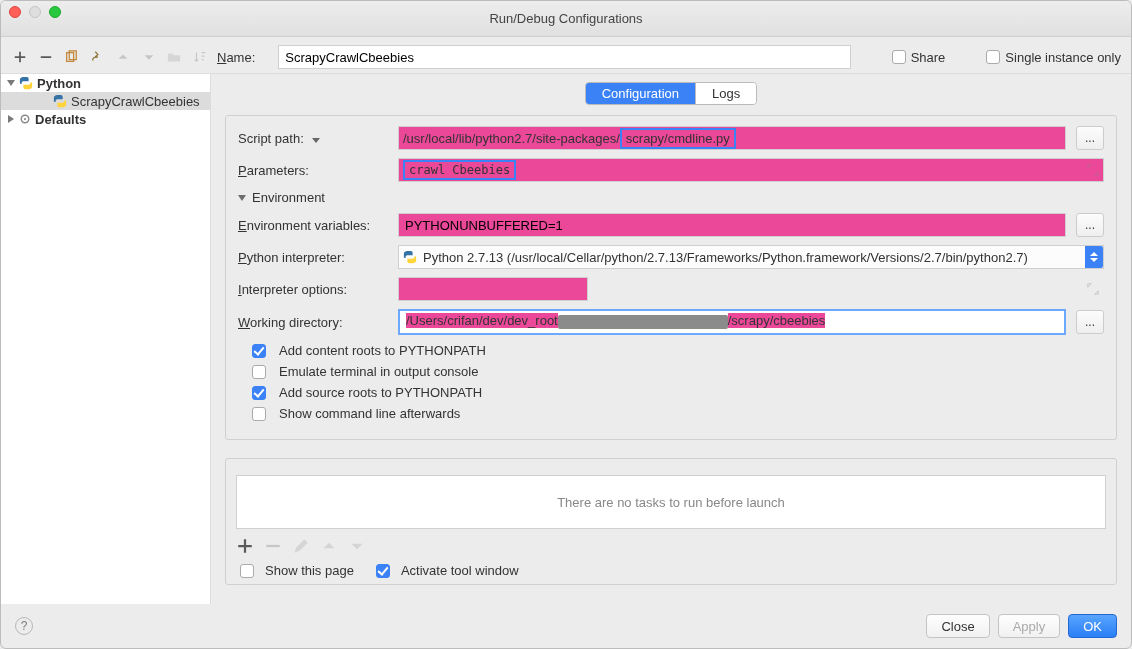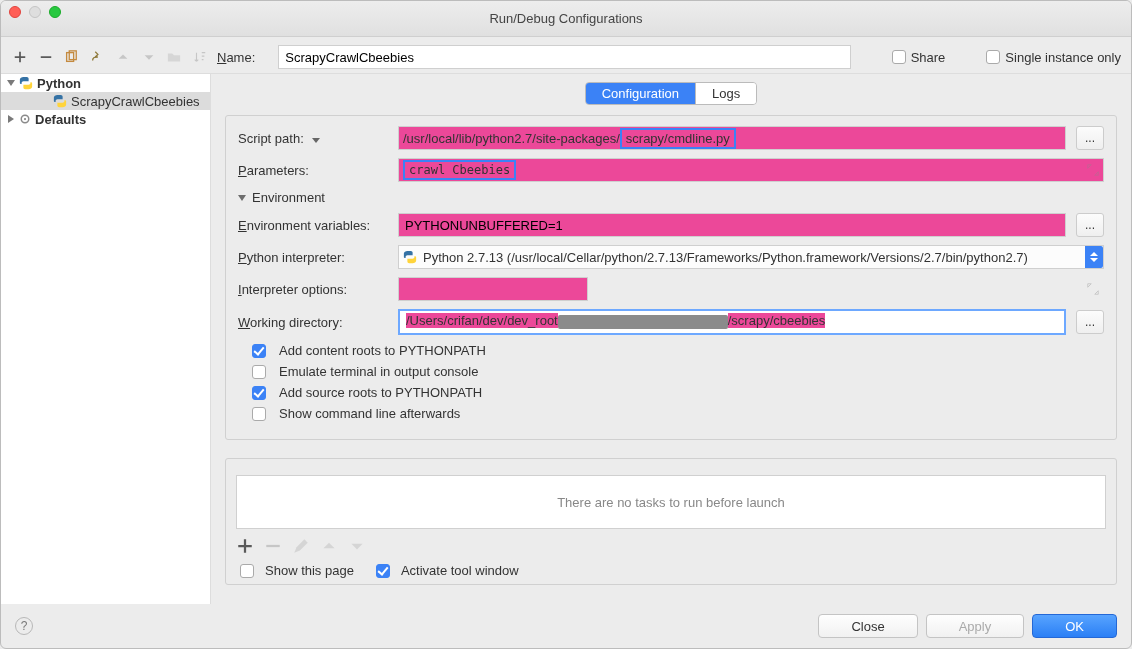--- a/index.html
+++ b/index.html
@@ -73,21 +73,21 @@
 
   .before-panel { border:1px solid #d0d0d0; border-radius:3px; background:#ececec; padding: 8px 10px 6px 10px; }
   .before-list { height: 54px; border:1px solid #d0d0d0; background:#fff; display:flex; align-items:center; justify-content:center; color:#888; margin: 8px 0; }
   .before-tb { display:flex; gap:10px; align-items:center; }
   .before-tb .tb-btn { color:#777; }
   .footer-row { display:flex; align-items:center; gap:22px; padding: 8px 4px 0 4px; }
 
   .bottom-bar { height: 44px; display:flex; align-items:center; justify-content:space-between; padding: 0 14px; }
   .help { width:18px; height:18px; border:1px solid #b8b8b8; border-radius:50%; color:#7a7a7a; display:flex; align-items:center; justify-content:center; font-size:12px; }
   .btns { display:flex; gap:8px; }
-  .mac-btn { height:24px; padding: 0 32px; border:1px solid #c4c4c4; border-radius:4px; background:linear-gradient(#fefefe,#f1f1f1); font-size:13px; display:flex; align-items:center; }
+  .mac-btn { height:24px; padding: 0 14px; border:1px solid #c4c4c4; border-radius:4px; background:linear-gradient(#fefefe,#f1f1f1); font-size:13px; display:flex; align-items:center; }
   .mac-btn.primary { background: linear-gradient(#58a4ff,#2b7ff5); color:#fff; border-color:#2468d6; }
   .mac-btn.disabled { color:#aaa; }
   .expand-icon { width:14px; height:14px; opacity:.4; position:absolute; right:4px; top:50%; transform:translateY(-50%);}
   .input-rel { position: relative; flex:1; }
 </style>
 </head>
 <body>
 
 <div class="window">
   <div class="titlebar">

